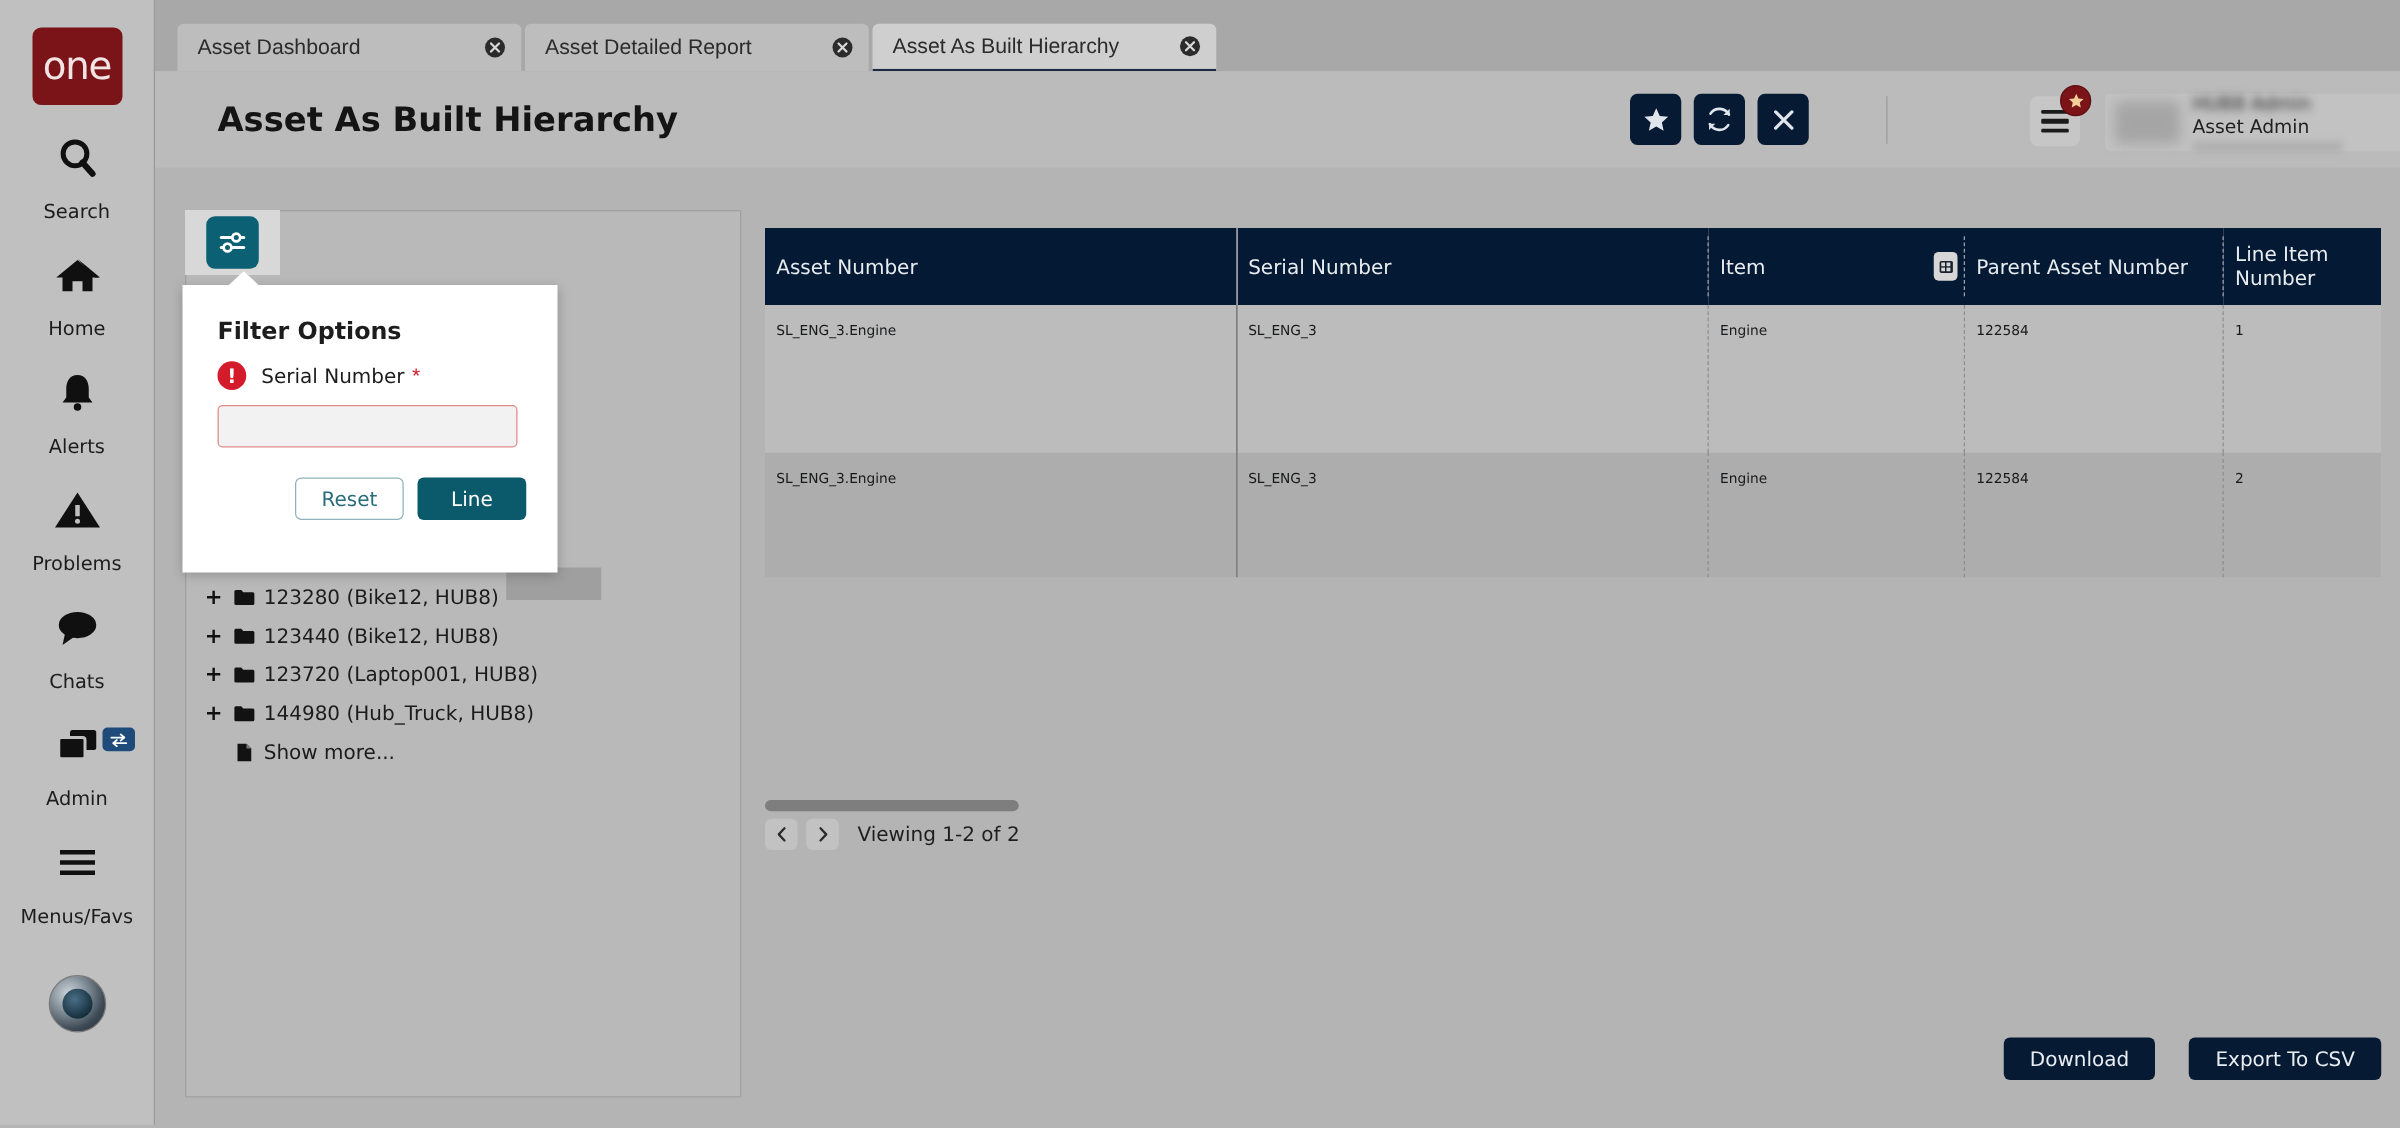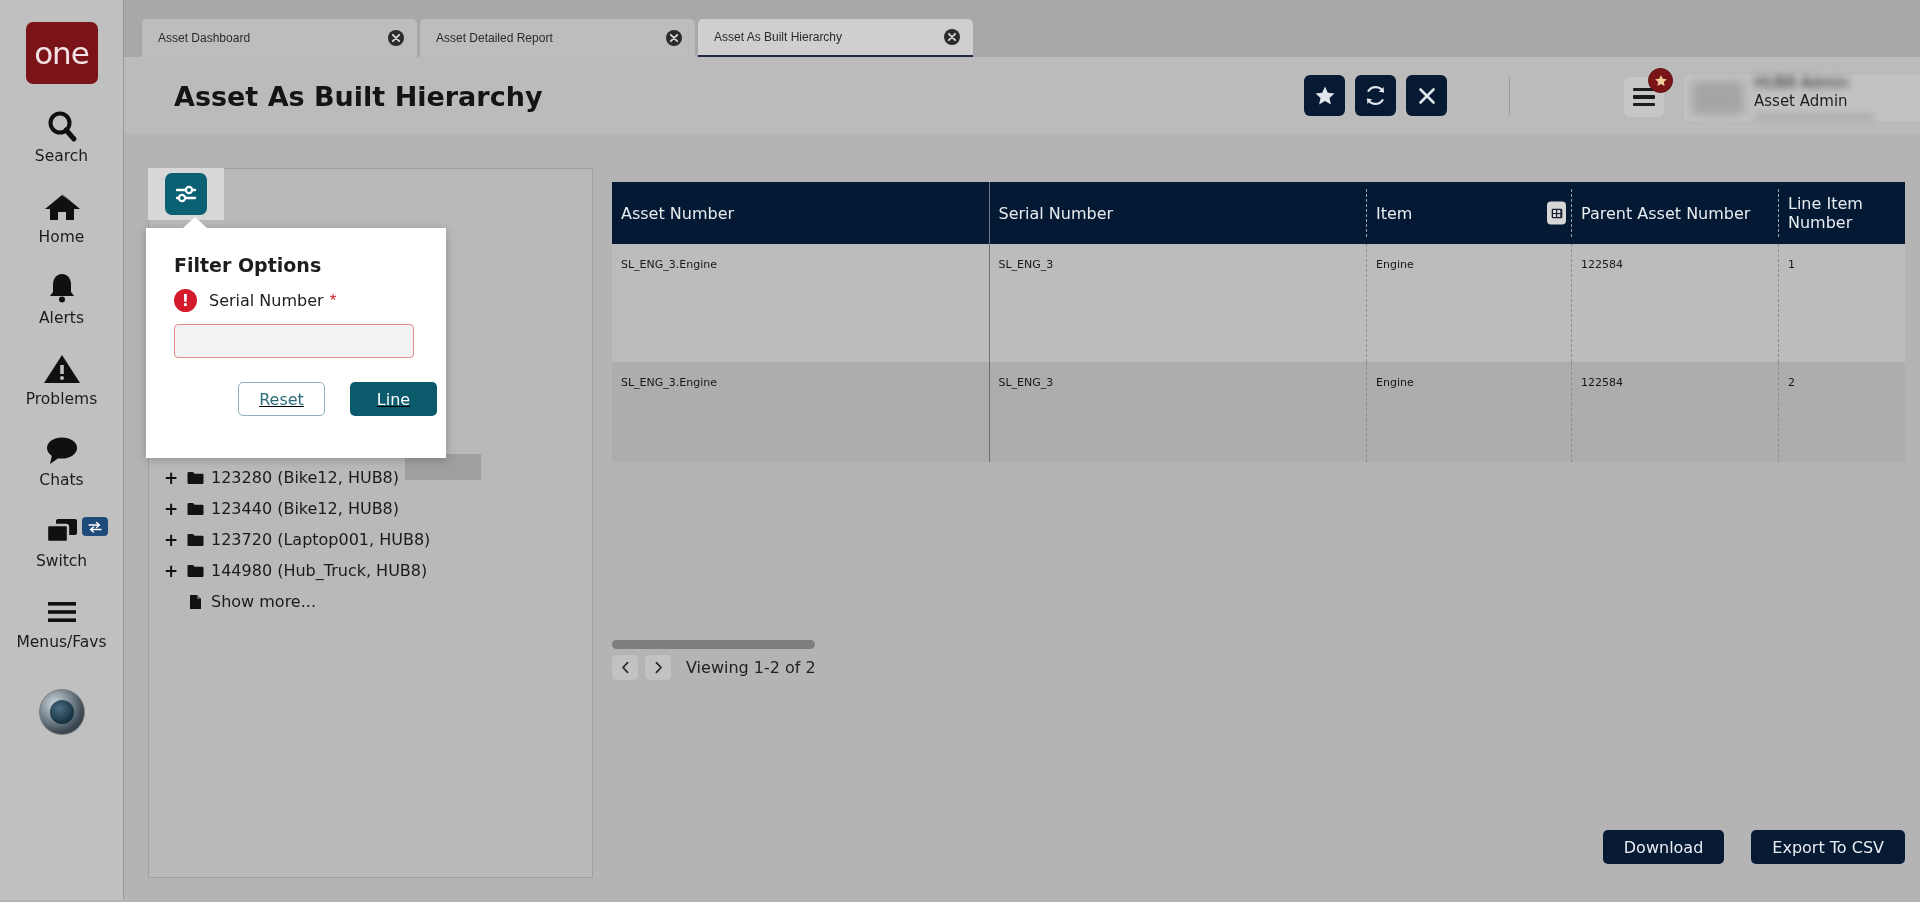--- a/index.html
+++ b/index.html
@@ -24,21 +24,21 @@
   .logo-text {
     color: #f2e4e4; font-size: 31px; letter-spacing: -1px; font-weight: 400;
     font-family: "DejaVu Sans", sans-serif;
   }
   .navitem {
     width: 124px; margin-top: 22px; display: flex; flex-direction: column;
     align-items: center; position: relative; cursor: pointer;
   }
   .navicon { height: 40px; display: flex; align-items: center; justify-content: center; }
   .navicon svg { display: block; }
-  .navlabel { font-size: 15.5px; color: #1c1c1c; margin-top: 1px; font-family: "DejaVu Sans", sans-serif; }
+  .navlabel { font-size: 15.5px; color: #1c1c1c; margin-top: 14px; font-family: "DejaVu Sans", sans-serif; }
   .switch-badge {
     position: absolute; right: 16px; top: 6px; width: 26px; height: 19px;
     background: #1e4b7a; border-radius: 4px; display: flex;
     align-items: center; justify-content: center;
   }
   .avatar-globe {
     width: 46px; height: 46px; border-radius: 50%; margin-top: 38px;
     background: radial-gradient(circle at 34% 32%, #cfd6dc 0%, #7d8a93 38%, #3d4a55 68%, #20282e 100%);
     border: 1px solid #7a7a7a;
     display:flex; align-items:center; justify-content:center;
@@ -54,21 +54,21 @@
     background: #a8a8a8;
   }
   .tabs { position: absolute; left: 18px; bottom: 0; display: flex; align-items: flex-end; }
   .tab {
     height: 38px; width: 275px; background: #bdbdbd; border-radius: 5px 5px 0 0;
     display: flex; align-items: center; padding: 0 12px 0 16px;
     margin-right: 3px; cursor: pointer; position: relative;
   }
   .tab.active { background: #cfcfcf; border-bottom: 2px solid #1e2a44; }
   .tab-label {
-    font-size: 12px; color: #2b2b2b; white-space: nowrap; overflow: hidden;
+    font-size: 17px; color: #2b2b2b; white-space: nowrap; overflow: hidden;
     text-overflow: ellipsis; flex: 1;
   }
   .tab-close { width: 18px; height: 18px; flex: none; margin-left: 8px; cursor: pointer; }
 
   
   #header {
     position: absolute; left: 124px; top: 57px; width: 1796px; height: 77px;
     background: #bbbbbb;
   }
   #pagetitle {
@@ -159,21 +159,21 @@
     color: #fff; font-size: 16px; font-weight: bold; font-family: "DejaVu Sans", sans-serif;
   }
   .fp-label { font-size: 16px; color: #1d1d1d; margin-left: 12px; font-family: "DejaVu Sans", sans-serif; }
   .req-star { color: #d41b2c; margin-left: 6px; font-size: 17px; }
   .fp-input {
     display: block; margin: 12px 0 0 28px; width: 240px; height: 34px;
     border: 1.3px solid #e08a8a; border-radius: 4px; background: #f2f2f2;
     font-size: 15px; padding: 0 9px; outline: none;
     font-family: "Liberation Sans", sans-serif;
   }
-  .fp-btns { display: flex; justify-content: flex-end; gap: 25px; margin: 24px 9px 0 0; text-decoration: underline; }
+  .fp-btns { display: flex; justify-content: flex-end; gap: 11px; margin: 24px 25px 0 0; }
   .btn-reset {
     width: 87px; height: 34px; border-radius: 5px; background: #fff;
     border: 1.3px solid #8fb2ba; color: #2a6c7c; font-size: 16px; cursor: pointer;
     font-family: "DejaVu Sans", sans-serif;
   }
   .btn-apply {
     width: 87px; height: 34px; border-radius: 5px; background: #0b5a6b;
     border: none; color: #fff; font-size: 16px; cursor: pointer;
     font-family: "DejaVu Sans", sans-serif;
   }
@@ -291,21 +291,21 @@
       <span class="navlabel">Chats</span>
     </div>
 
     <div class="navitem">
       <span class="navicon">
         <svg width="36" height="30" viewBox="0 0 36 30">
             <rect x="12" y="3" width="21" height="16" rx="2" fill="#101010"></rect>
             <rect x="3" y="9" width="21" height="17" rx="2" fill="#101010" stroke="#c0c0c0" stroke-width="2.4"></rect>
           </svg>
       </span>
-      <span class="navlabel">Switch</span>
+      <span class="navlabel">Admin</span>
       <span class="switch-badge">
         <svg width="16" height="12" viewBox="0 0 16 12">
             <path d="M2 4 H12 M9.5 1.5 L12.5 4 L9.5 6.5" stroke="#fff" stroke-width="1.4" fill="none" stroke-linecap="round" stroke-linejoin="round"></path>
             <path d="M14 8.5 H4 M6.5 6 L3.5 8.5 L6.5 11" stroke="#fff" stroke-width="1.4" fill="none" stroke-linecap="round" stroke-linejoin="round"></path>
           </svg>
       </span>
     </div>
 
     <div class="navitem">
       <span class="navicon">

